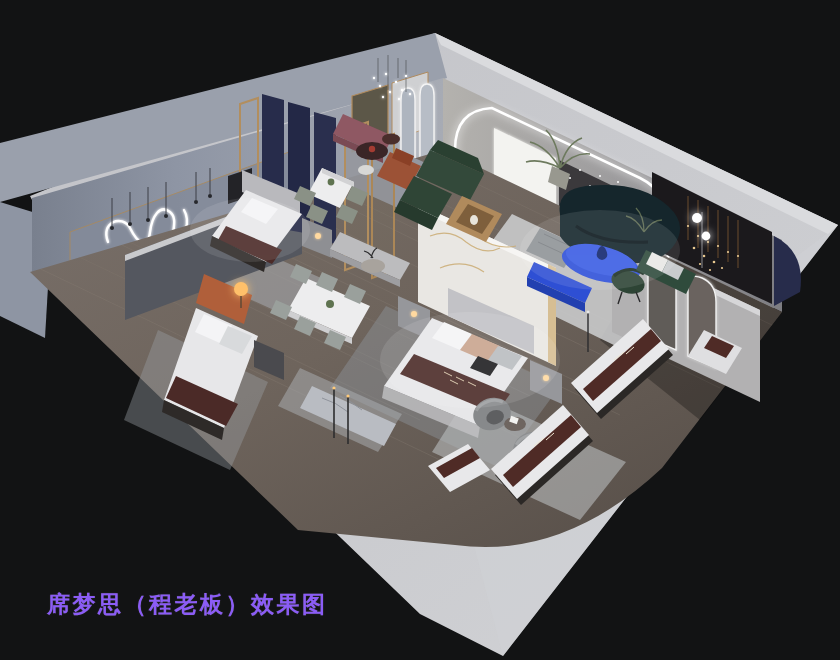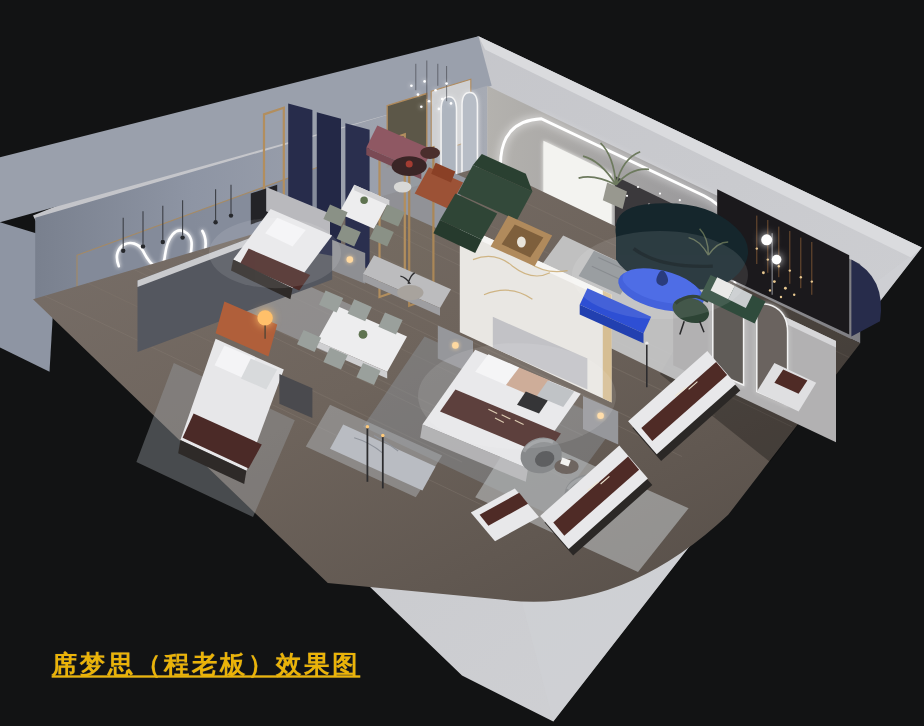--- a/index.html
+++ b/index.html
@@ -4,23 +4,23 @@
 <style>
   html,body{margin:0;padding:0;background:#101012;}
   .stage{
     position:relative;width:840px;height:660px;overflow:hidden;
     background:#1a1b1d;
     font-family:"Liberation Sans","DejaVu Sans",sans-serif;
   }
   .stage svg{position:absolute;inset:0;display:block;}
   .caption{
     position:absolute;left:47px;top:589px;
-    color:#eab308;font-size:23px;font-weight:600;letter-spacing:2.5px;
+    color:#8b5cf6;font-size:23px;font-weight:600;letter-spacing:2.5px;
     text-shadow:0 0 1px rgba(255,255,255,.25);
-    white-space:nowrap;user-select:none;text-decoration:underline;
+    white-space:nowrap;user-select:none;
   }
 </style>
 </head>
 <body>
 
 <div class="stage">
 <svg viewBox="0 0 840 660" width="840" height="660">
   <defs>
     <linearGradient id="floorG" x1="0" y1="0" x2="1" y2="1">
       <stop offset="0" stop-color="#79706a"></stop>

